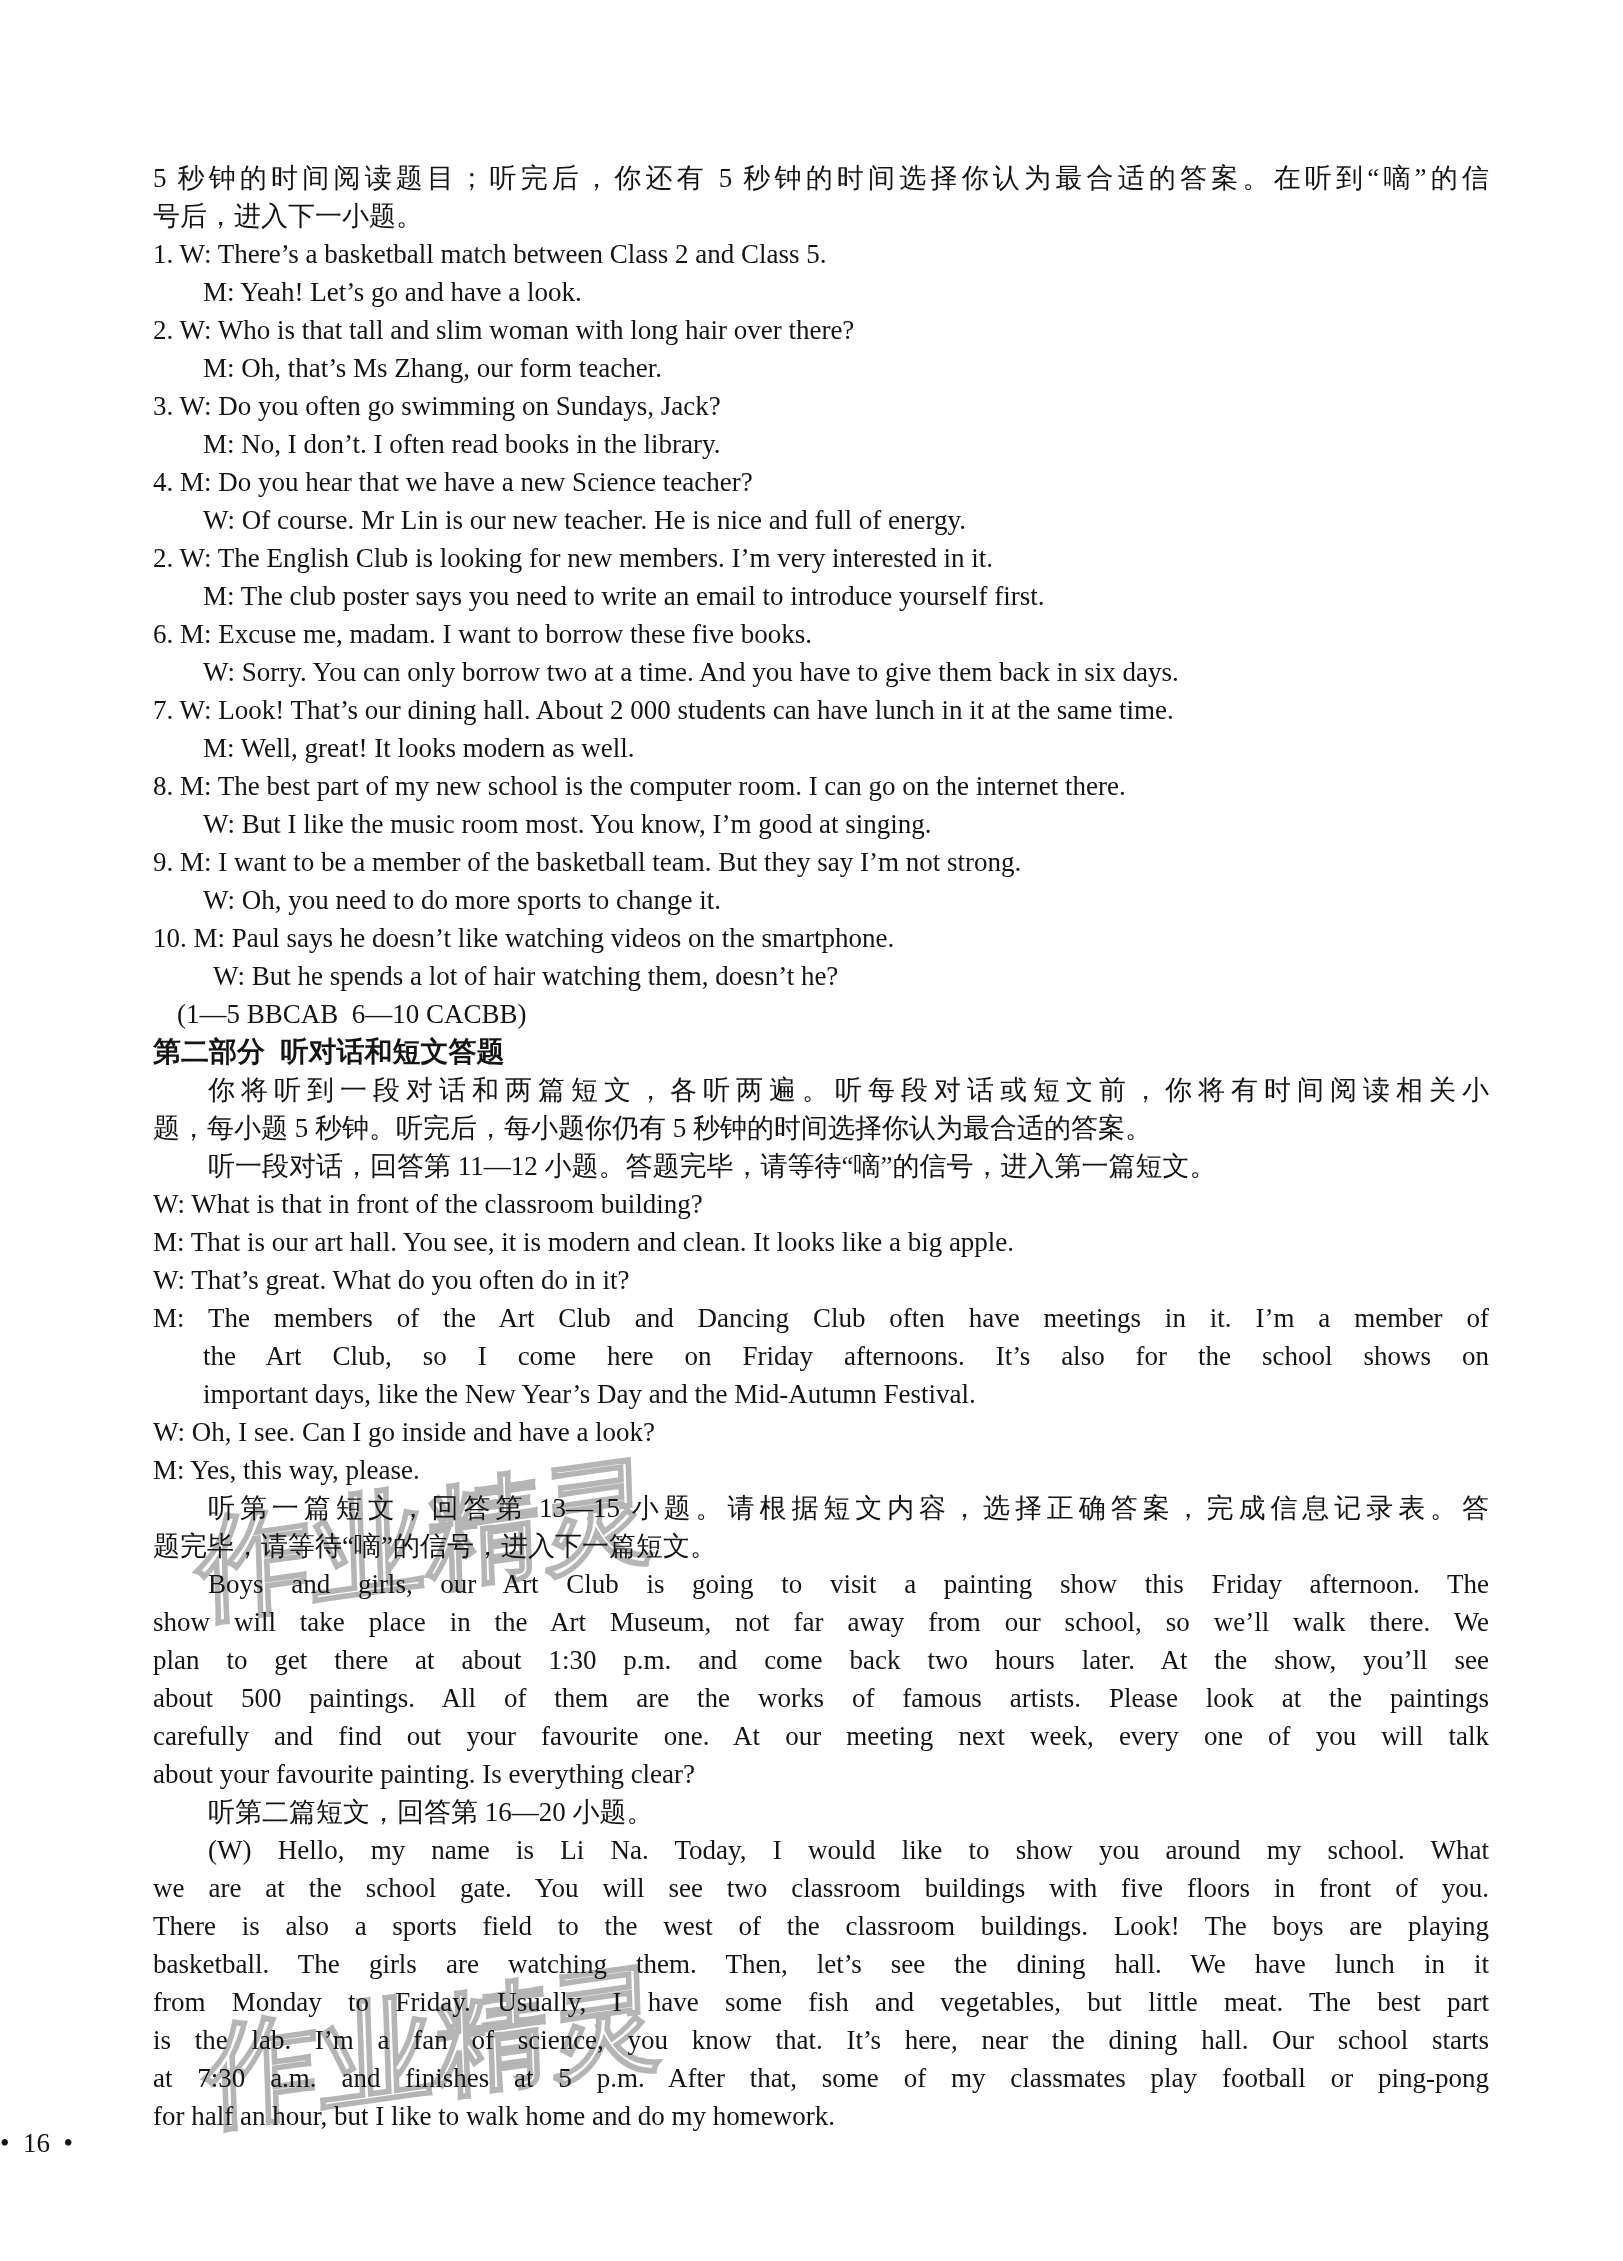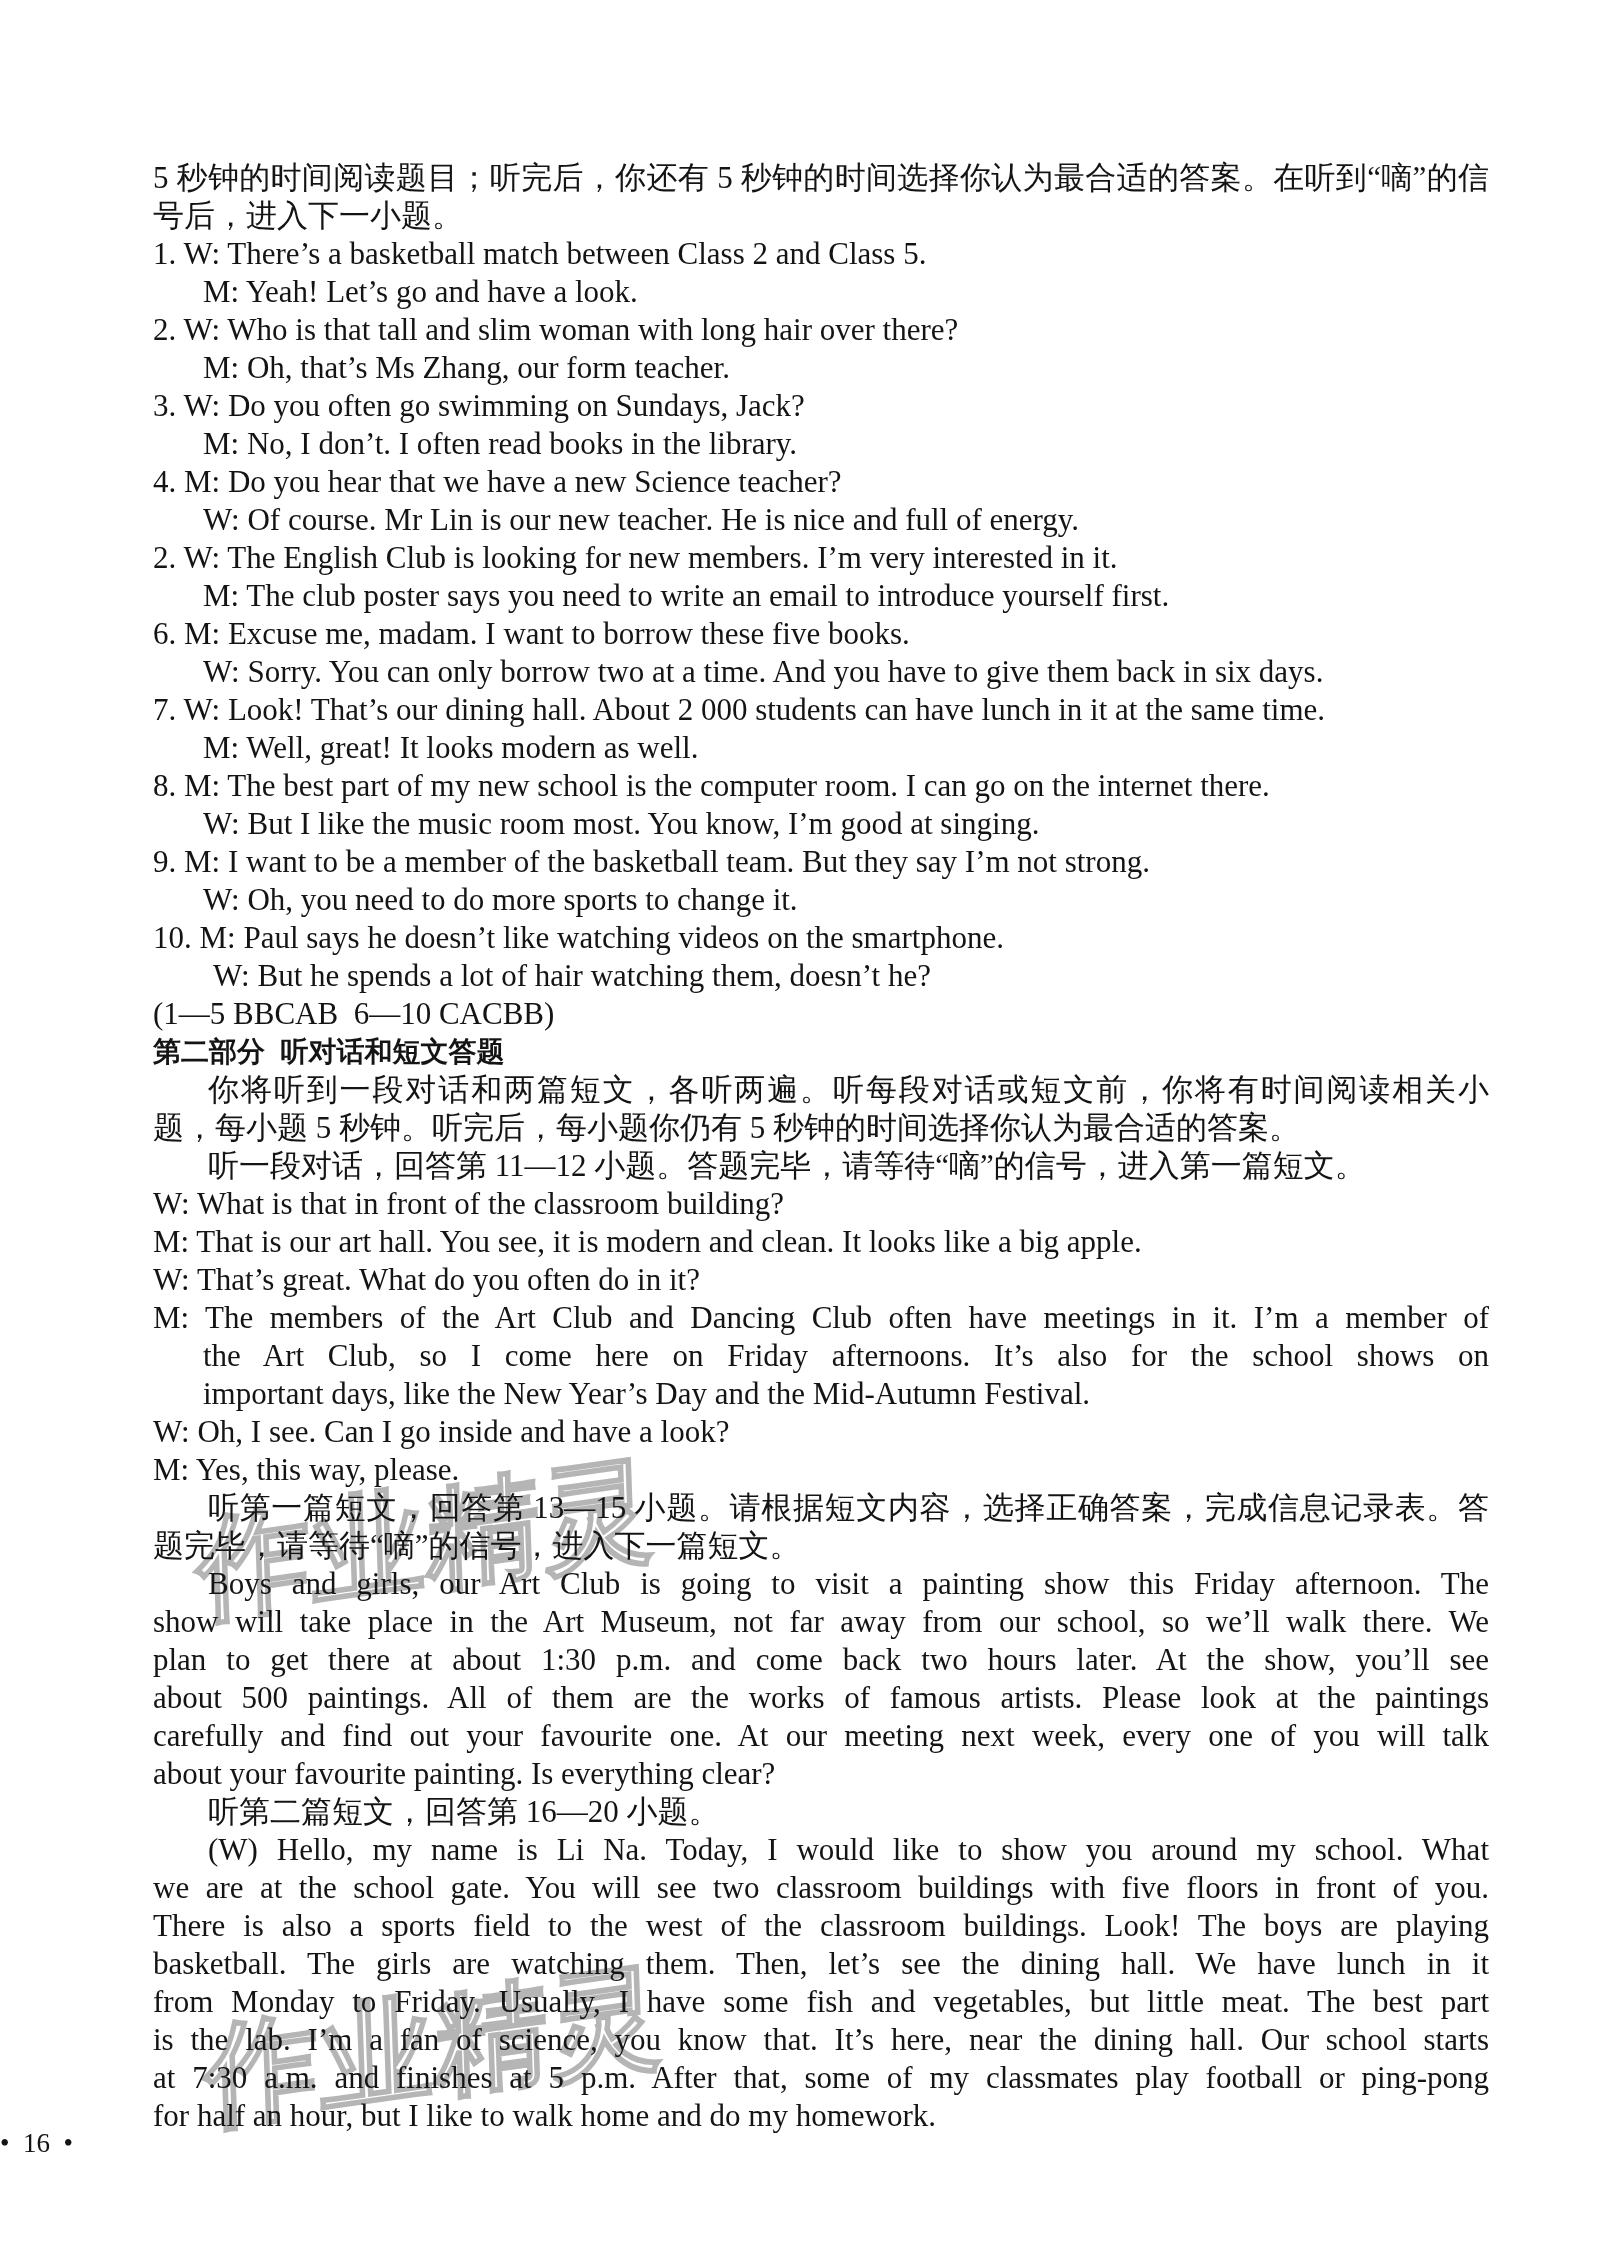--- a/index.html
+++ b/index.html
@@ -18,38 +18,38 @@
   }
   .text-block {
     position: absolute;
     left: 153px;
     top: 159px;
     width: 1336px;
   }
   .line {
     height: 38px;
     line-height: 38px;
-    font-size: 31px;
+    font-size: 27px;
     overflow: hidden;
     white-space: normal;
   }
   .ind-cont   { padding-left: 50px; }
   .ind-cont10 { padding-left: 60px; }
   .ind-para   { padding-left: 55px; }
   .fill {
     text-align: justify;
     text-align-last: justify;
   }
   .heading {
     font-family: "Liberation Sans", "DejaVu Sans", sans-serif;
     font-weight: 700;
     font-size: 28px;
     white-space: pre;
   }
-  .answers { white-space: pre; }
+  .answers { white-space: pre; margin-left: 24px; }
   .watermark {
     position: absolute;
     font-family: "Liberation Sans", "DejaVu Sans", sans-serif;
     font-weight: 700;
     font-size: 114px;
     letter-spacing: 1.6px;
     color: transparent;
     -webkit-text-stroke: 2px #b5b5b5;
     transform: rotate(-8deg) skewX(-6deg);
     white-space: nowrap;

